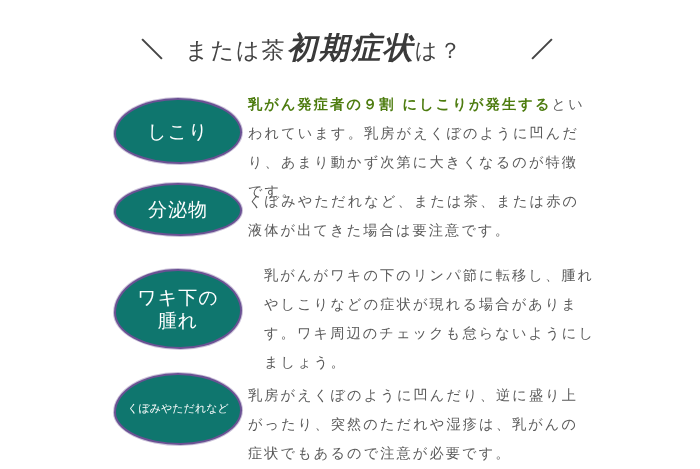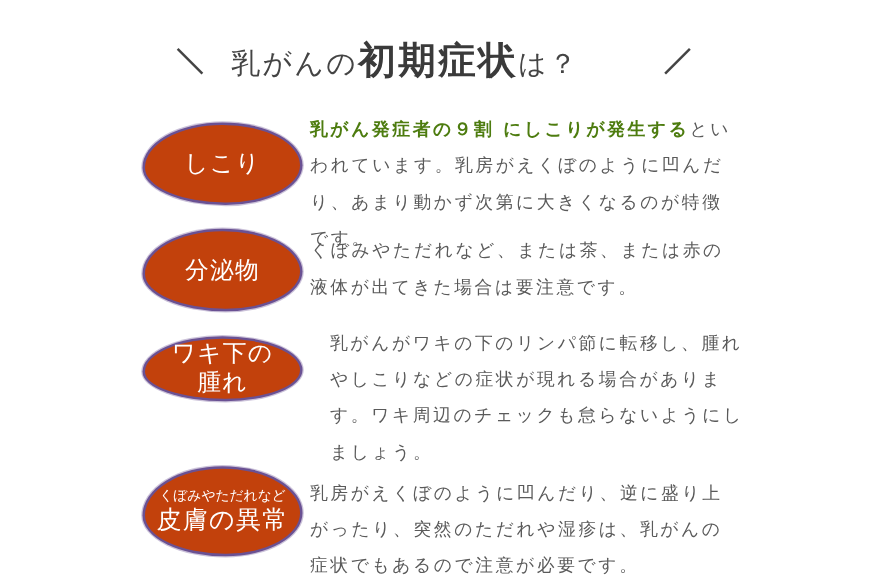--- a/index.html
+++ b/index.html
@@ -3,74 +3,73 @@
   <meta charset="utf-8">
   <style>
     html, body { margin:0; padding:0; background:#ffffff; }
     body { width:700px; height:469px; position:relative; overflow:hidden;
       font-family: "DejaVu Sans", "Liberation Sans", sans-serif; color:#555555; }
     .slash { position:absolute; top:35px; width:2px; height:28px; background:#444; }
     .slash.l { left:151px; transform:rotate(-45deg); }
     .slash.r { left:541px; transform:rotate(45deg); }
     .title-text { position:absolute; top:28px; left:185px; width:330px; white-space:nowrap; font-size:24px; color:#444; letter-spacing:2px; }
     .title-text .light { font-weight:300; font-size:23px; }
-    .title-text .bold { font-weight:bold; font-size:30px; color:#3a3a3a; }
+    .title-text .bold { font-weight:bold; font-size:30px; color:#3a3a3a;font-style:italic; }
     .title-text .tail { font-size:22px; }
     .row { position:absolute; left:0; width:700px; }
-    .blob { position:absolute; left:116px; width:124px; background:#c2410c;
+    .blob { position:absolute; left:116px; width:124px; background:#0f766e;
       border-radius:50% 50% 48% 52% / 55% 52% 48% 45%;
       box-shadow: 0 0 0 2px #6a5193, 0 0 0 3px rgba(106,81,147,0.35);
       display:flex; flex-direction:column; align-items:center; justify-content:center;
       color:#ffffff; text-align:center; }
     .blob .lab { font-size:19px; letter-spacing:1px; line-height:1.2; }
     .blob .sub { font-size:11px; letter-spacing:0px; line-height:1.1; }
     .blob .lab.big { font-size:20px; }
     .desc { position:absolute; left:248px; width:340px; font-size:14.2px; line-height:29px; letter-spacing:2.1px; color:#5a5a5a; }
     .hl { color:#4d7c0f; font-weight:bold; }
   </style>
 </head>
 <body>
 
 <div>
   <div class="slash l"></div>
   <div class="title-text">
-    <span class="light">乳がんの</span><span class="bold">初期症状</span><span class="tail">は？</span>
+    <span class="light">または茶</span><span class="bold">初期症状</span><span class="tail">は？</span>
   </div>
   <div class="slash r"></div>
 </div>
 
 <div class="row" style="top:90px;">
   <div class="blob" style="top:10px;height:62px;">
     <span class="lab">しこり</span>
   </div>
   <div class="desc" style="top:0;">
     <span class="hl">乳がん発症者の９割 にしこりが発生する</span><span>といわれています。乳房がえくぼのように凹んだり、あまり動かず次第に大きくなるのが特徴です。</span>
   </div>
 </div>
 
 <div class="row" style="top:185px;">
-  <div class="blob" style="top:0;height:62px;">
+  <div class="blob" style="top:0;height:49px;">
     <span class="lab">分泌物</span>
   </div>
   <div class="desc" style="top:2px;">
     <span>くぼみやただれなど、または茶、または赤の液体が出てきた場合は要注意です。</span>
   </div>
 </div>
 
 <div class="row" style="top:261px;">
-  <div class="blob" style="top:10px;height:48px;">
+  <div class="blob" style="top:10px;height:76px;">
     <span class="lab">ワキ下の</span>
     <span class="lab">腫れ</span>
   </div>
   <div class="desc" style="top:0;margin-left:16px;">
     <span>乳がんがワキの下のリンパ節に転移し、腫れやしこりなどの症状が現れる場合があります。ワキ周辺のチェックも怠らないようにしましょう。</span>
   </div>
 </div>
 
 <div class="row" style="top:365px;">
   <div class="blob" style="top:10px;height:68px;">
     <span class="sub">くぼみやただれなど</span>
-    <span class="lab big">皮膚の異常</span>
   </div>
   <div class="desc" style="top:16px;">
     <span>乳房がえくぼのように凹んだり、逆に盛り上がったり、突然のただれや湿疹は、乳がんの症状でもあるので注意が必要です。</span>
   </div>
 </div>
 
 </body></html>

